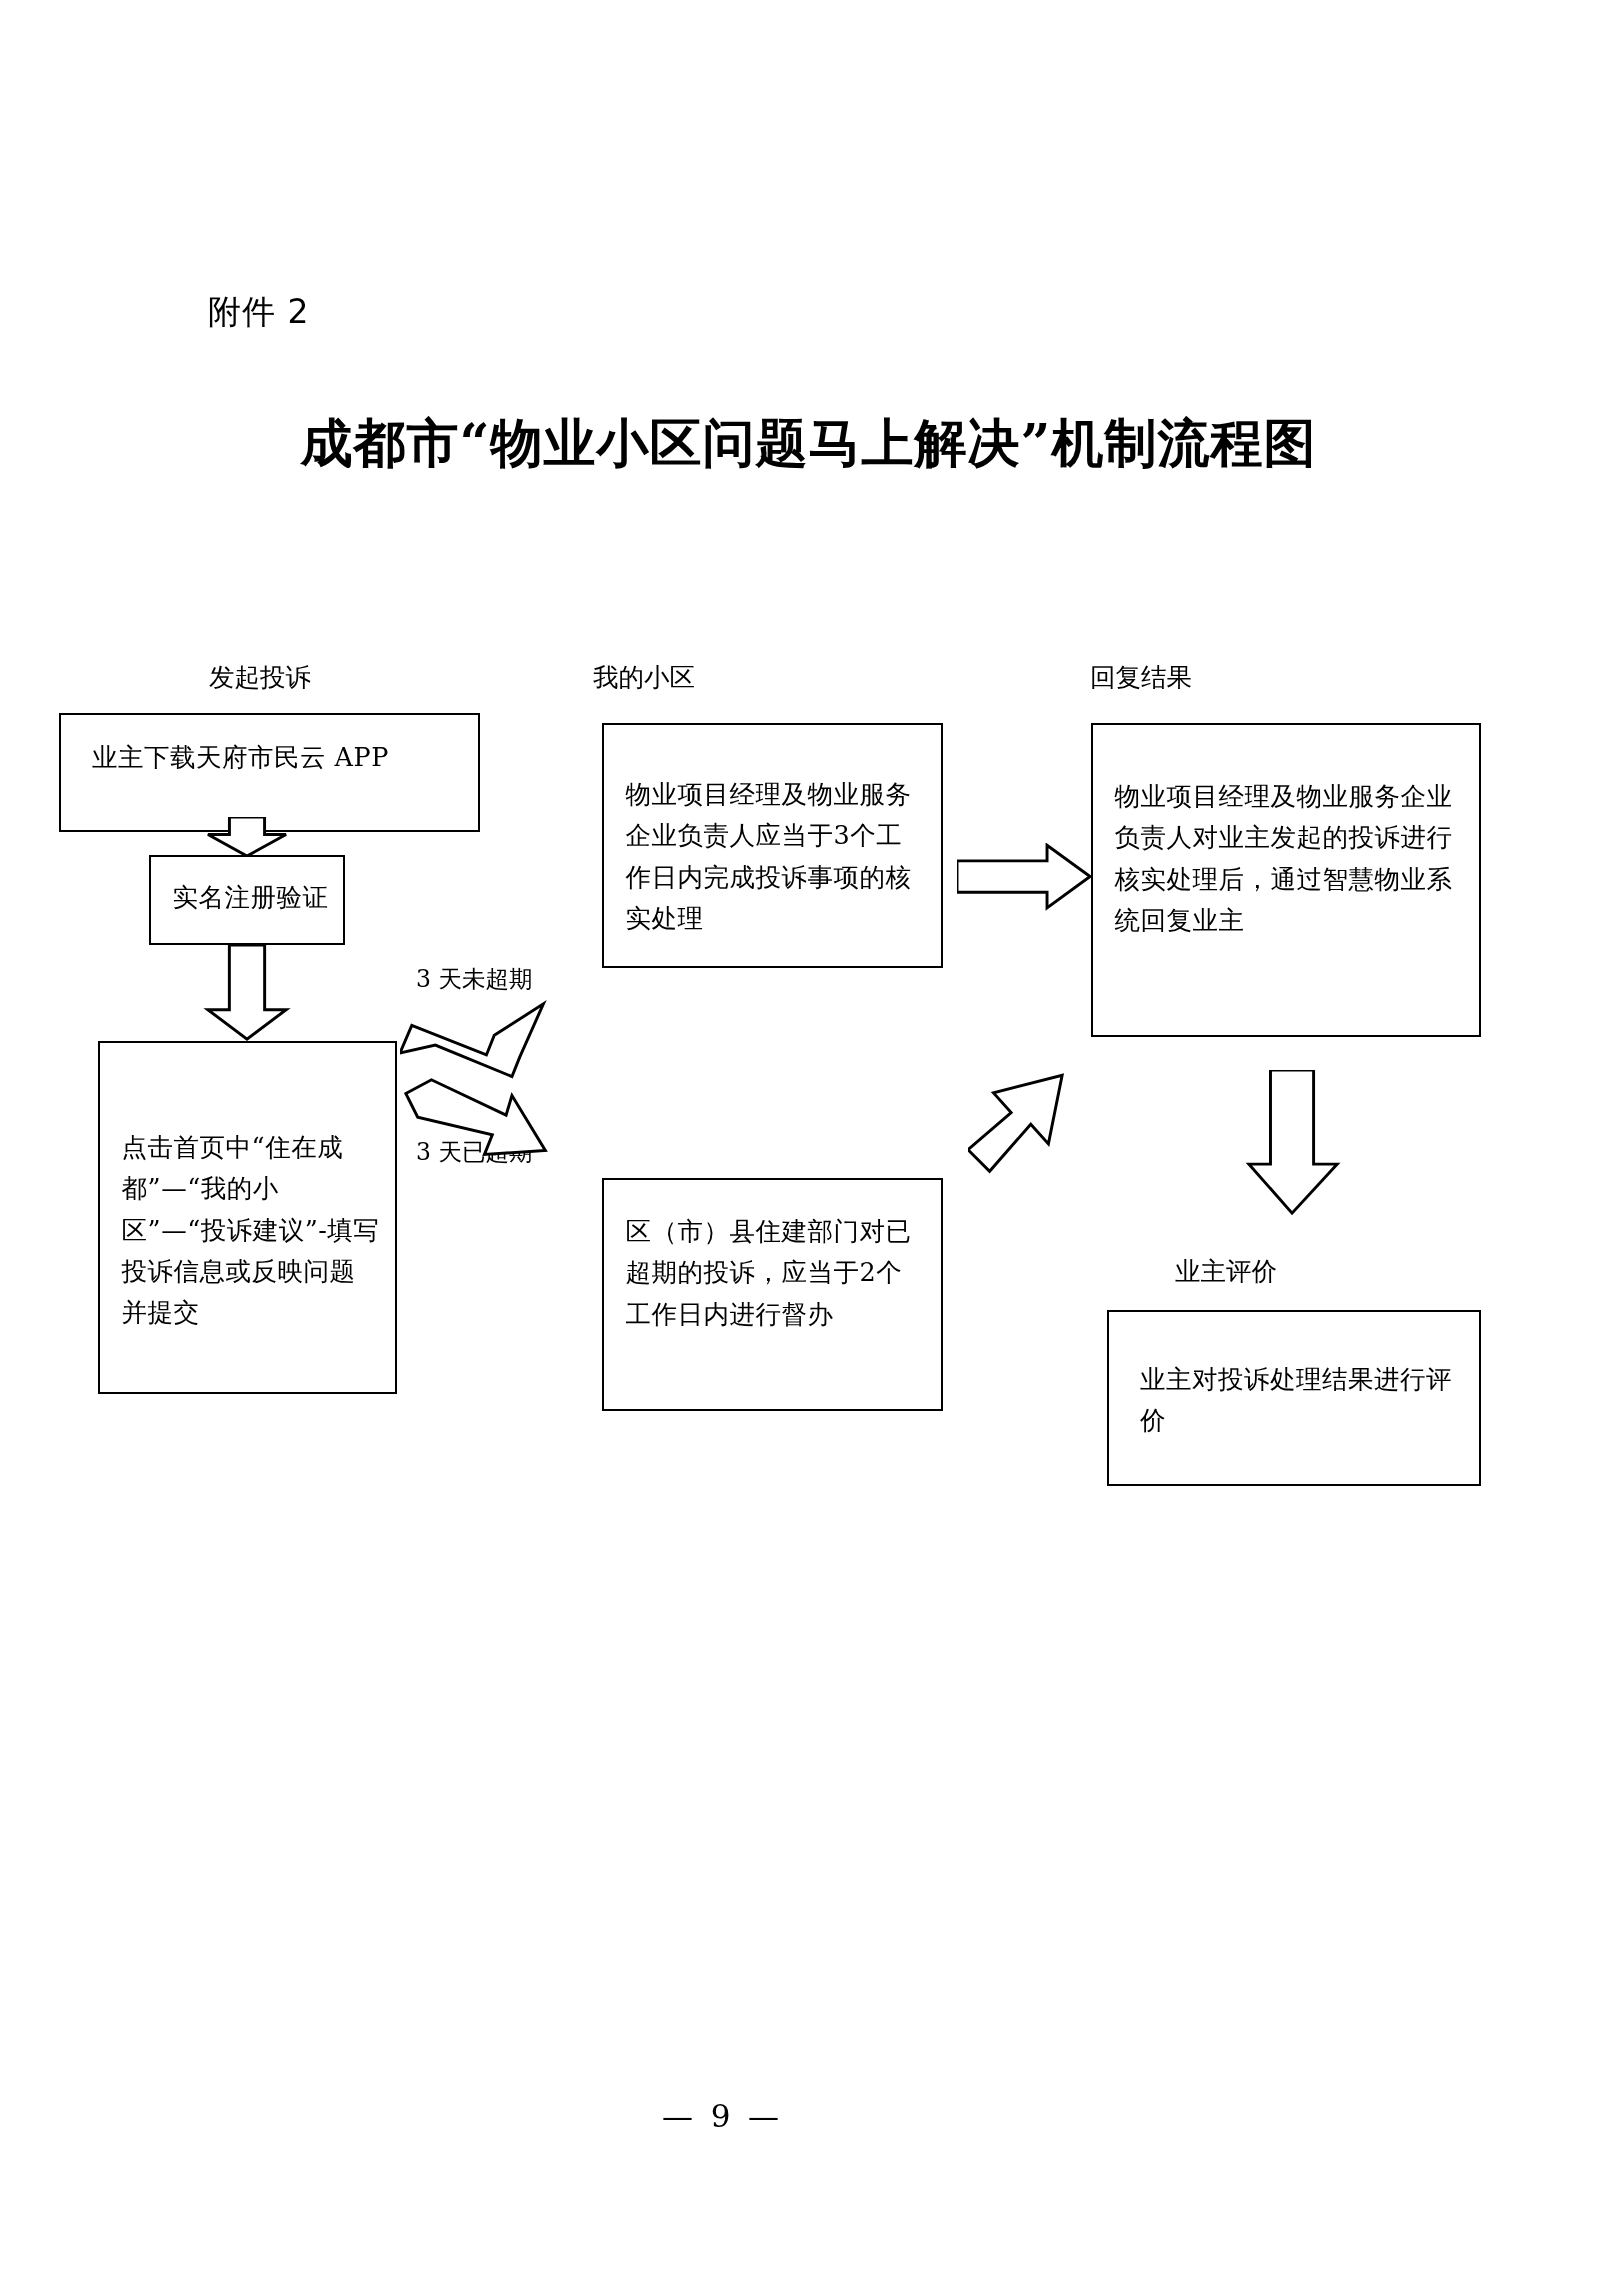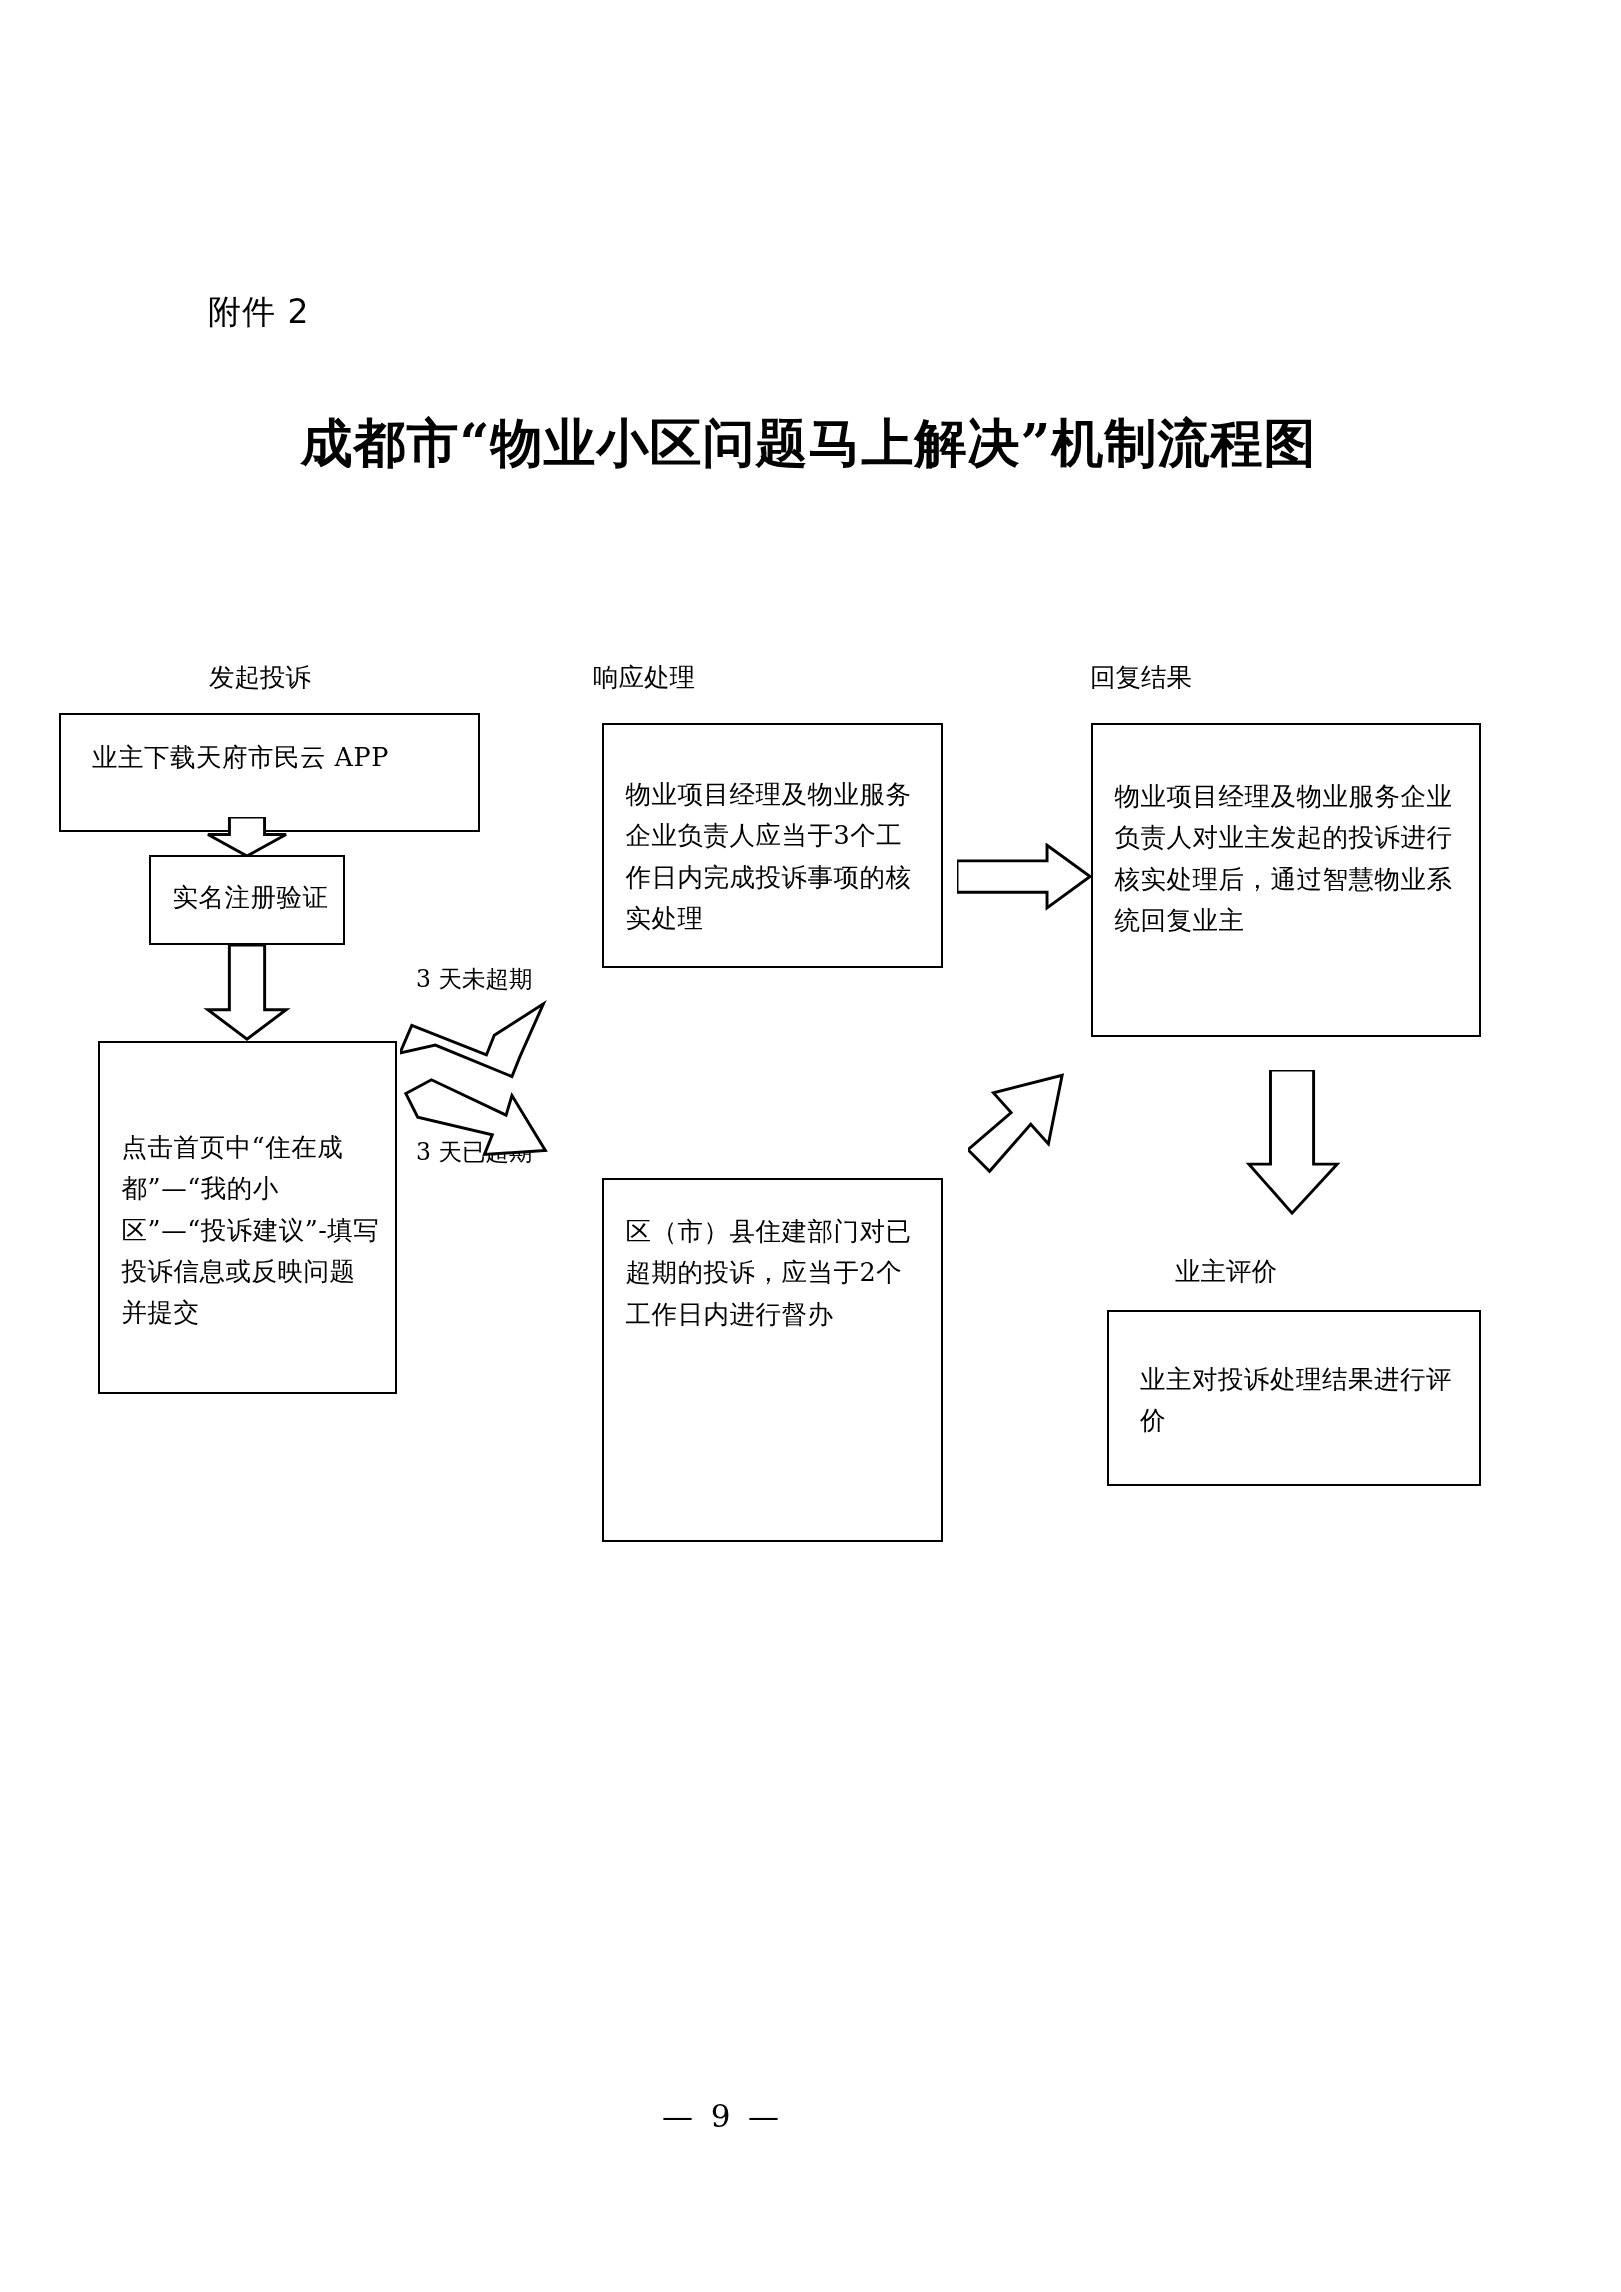--- a/index.html
+++ b/index.html
@@ -85,21 +85,21 @@
 
   
   #box-submit { left: 98px; top: 1041px; width: 299px; height: 353px; padding-left: 16px; }
   #box-submit .box-text { top: 84px; left: 21.6px; right: 13.7px; text-align: left; }
 
   
   #box-verify { left: 602px; top: 723px; width: 341px; height: 245px; }
   #box-verify .box-text { top: 49px; left: 21.6px; right: 15.7px; text-align: left; }
 
   
-  #box-supervise { left: 602px; top: 1178px; width: 341px; height: 364px; }
+  #box-supervise { left: 602px; top: 1178px; width: 341px; height: 233px; }
   #box-supervise .box-text { top: 31px; left: 21.6px; right: 15.7px; text-align: left; }
 
   
   #box-reply { left: 1091px; top: 723px; width: 390px; height: 314px; }
   #box-reply .box-text { top: 51px; left: 21.6px; right: 15.7px; text-align: left; }
 
   
   #box-evaluate { left: 1107px; top: 1310px; width: 374px; height: 176px; }
   #box-evaluate .box-text { top: 47px; left: 31px; right: 15.7px; text-align: left; }
 
@@ -160,21 +160,21 @@
 </head>
 <body>
 
 <div class="page">
 
   <div class="attachment-label">附件 2</div>
 
   <div class="doc-title">成都市“物业小区问题马上解决”机制流程图</div>
 
   <div class="col-head" id="col-head-0">发起投诉</div>
-  <div class="col-head" id="col-head-1">响应处理</div>
+  <div class="col-head" id="col-head-1">我的小区</div>
   <div class="col-head" id="col-head-2">回复结果</div>
 
   <div class="flow-box" id="box-download">
     <div class="box-text">业主下载天府市民云 APP</div>
   </div>
 
   <div class="arrow" id="arrow-down-1">
     <svg width="110" height="41" viewBox="0 0 112 42">
       <polygon points="38,0 74,0 74,18 96,18 56,40 16,18 38,18"></polygon>
     </svg>

